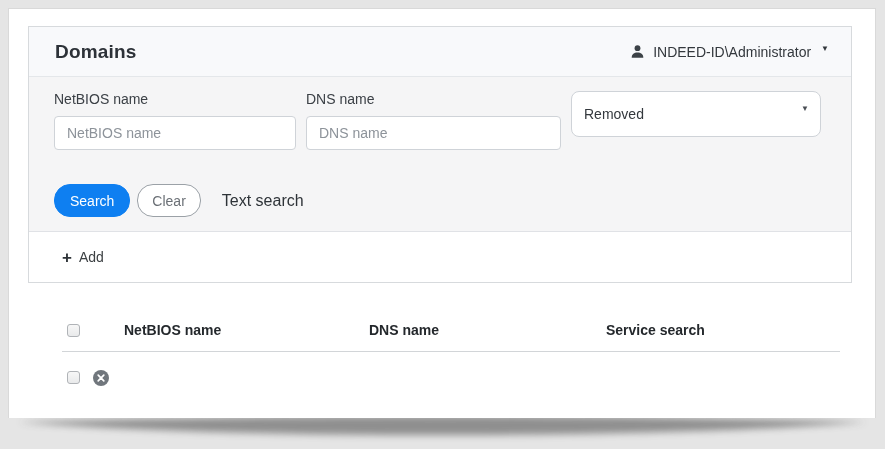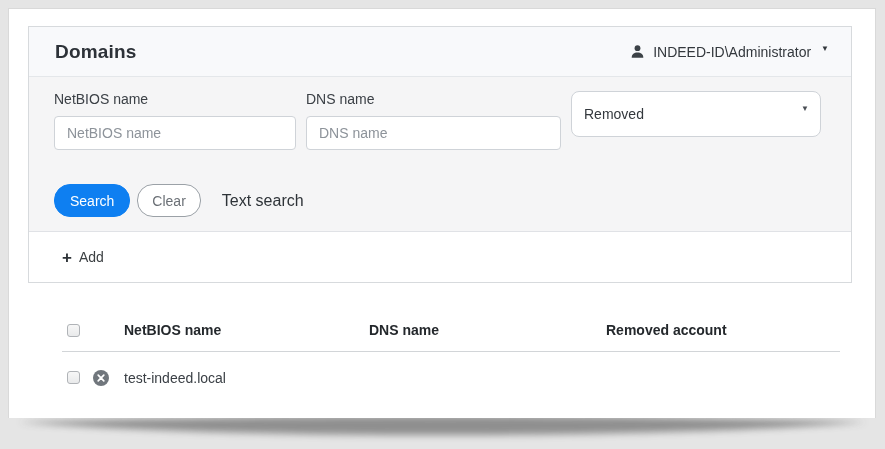--- a/index.html
+++ b/index.html
@@ -124,31 +124,30 @@
     </div>
 
     <div class="table-wrap">
 
       <div class="tbl-row tbl-head">
         <div class="selcell">
           <input type="checkbox" class="cb" style="">
         </div>
         <div>NetBIOS name</div>
         <div>DNS name</div>
-        <div>Removed account</div>
+        <div>Service search</div>
       </div>
 
       <div class="tbl-row tbl-data">
         <div class="selcell">
           <input type="checkbox" class="cb" style="">
           <span class="status-icon">
             <svg width="16" height="16" viewBox="0 0 16 16">
               <circle cx="8" cy="8" r="8" fill="#70767c"></circle>
               <path d="M5.2 5.2 L10.8 10.8 M10.8 5.2 L5.2 10.8" stroke="#fff" stroke-width="1.7" stroke-linecap="round"></path>
             </svg>
           </span>
         </div>
-        <div>test-indeed.local</div>
       </div>
 
     </div>
   </div>
 </div>
 
 </body></html>

